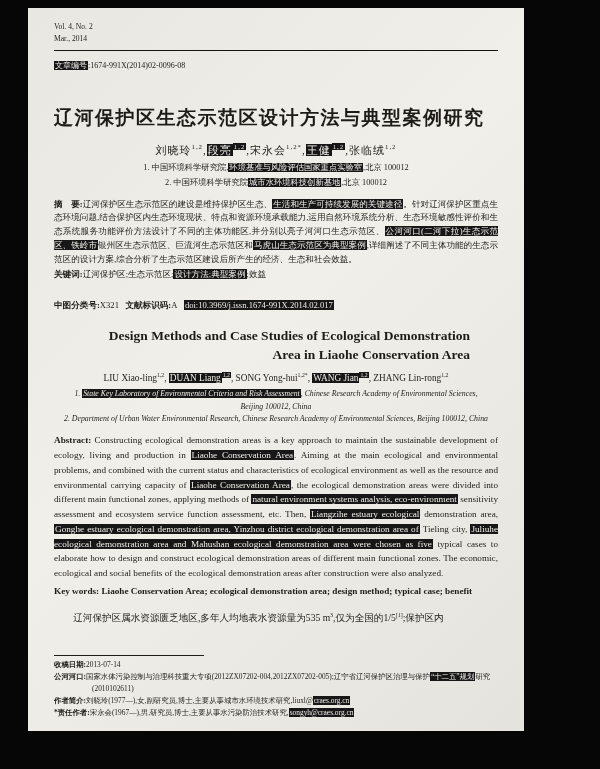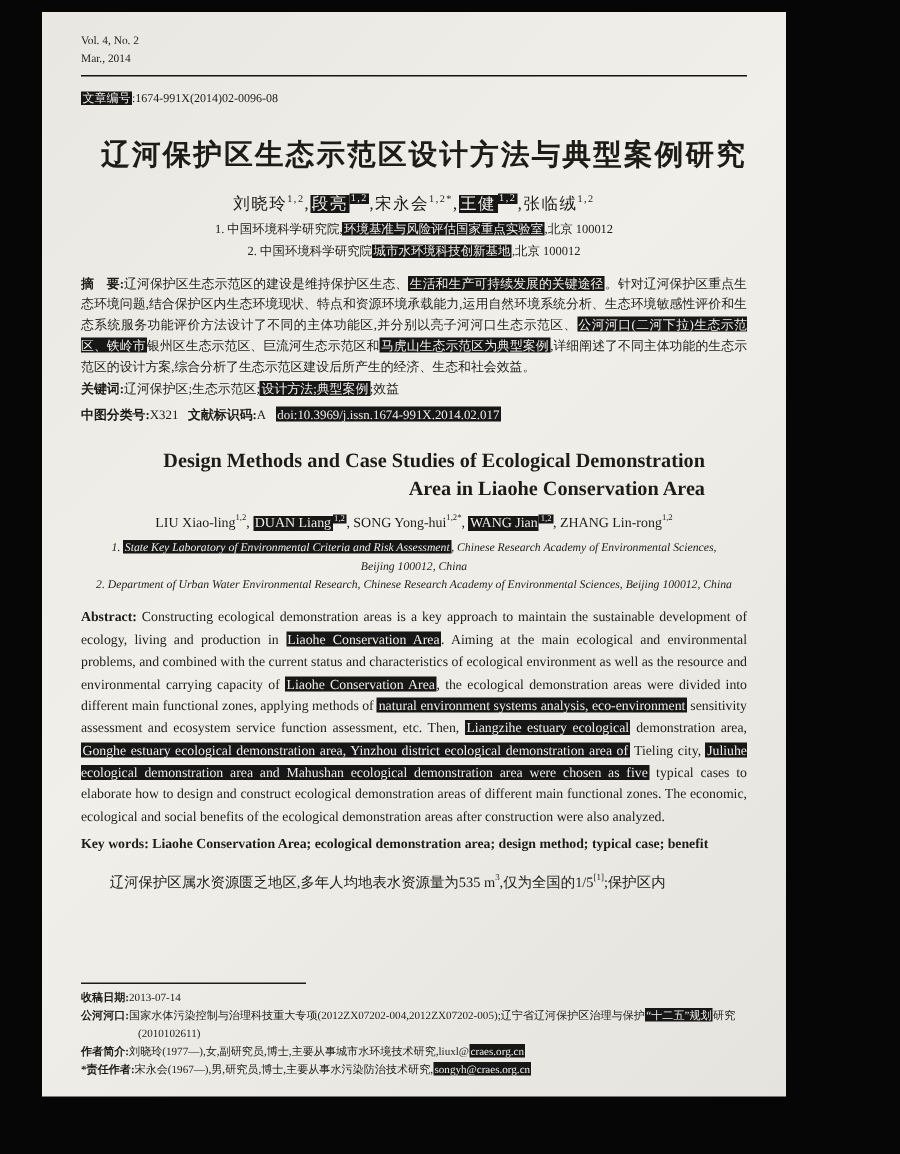--- a/index.html
+++ b/index.html
@@ -23,26 +23,26 @@
   .h-left { width:82px; font-size:7.6px; line-height:1.55; }
   .h-center { flex:1; text-align:center; }
   .j-cn { font-size:14.5px; font-weight:700; letter-spacing:0.45em; margin-left:0.45em; }
   .j-en { font-size:7.8px; margin-top:3px; letter-spacing:0.3px; }
   .h-right { width:82px; text-align:right; font-size:8px; line-height:1.55; }
   .h-right .chip { display:inline-block; background:#171717; color:#f1efe9; padding:0 2px; margin-bottom:1px; }
   .rule { border-bottom:1.8px solid #15140f; margin-top:5px; }
 
   .article-no { font-size:8px; margin-top:9px; }
   .title-cn { font-family:"Liberation Sans","DejaVu Sans",sans-serif; font-size:19px; font-weight:700;
-              text-align:right; letter-spacing:1.5px; margin-top:19px; }
+              text-align:left; letter-spacing:1.5px; margin-top:34px; }
   .authors-cn { font-size:11px; text-align:center; margin-top:12px; letter-spacing:1px; }
   .affil { font-size:8.3px; text-align:center; margin-top:4px; }
   .abstract-cn { font-size:8.6px; line-height:1.6; text-align:justify; margin-top:10px; }
   .kw-cn { font-size:8.6px; margin-top:3px; text-align:justify; }
-  .clc { font-size:8.6px; margin-top:5px; }
+  .clc { font-size:8.6px; margin-top:19px; }
 
   .title-en { font-size:13.5px; font-weight:700; text-align:right; line-height:1.4; margin:15px 28px 0; }
   .authors-en { font-size:9.3px; text-align:center; margin-top:8px; }
   .affil-en { font-size:7.8px; font-style:italic; text-align:center; line-height:1.6; margin-top:5px; }
   .abstract-en { font-size:9.2px; line-height:1.6; text-align:justify; margin-top:8px; }
   .kw-en { font-size:9.2px; font-weight:700; margin-top:5px; text-align:justify; }
 
   .columns { display:flex; gap:17px; margin-top:15px; }
   .col { flex:1; font-size:9.6px; line-height:1.55; text-align:justify; }
   .col1 { text-indent:2em; }

